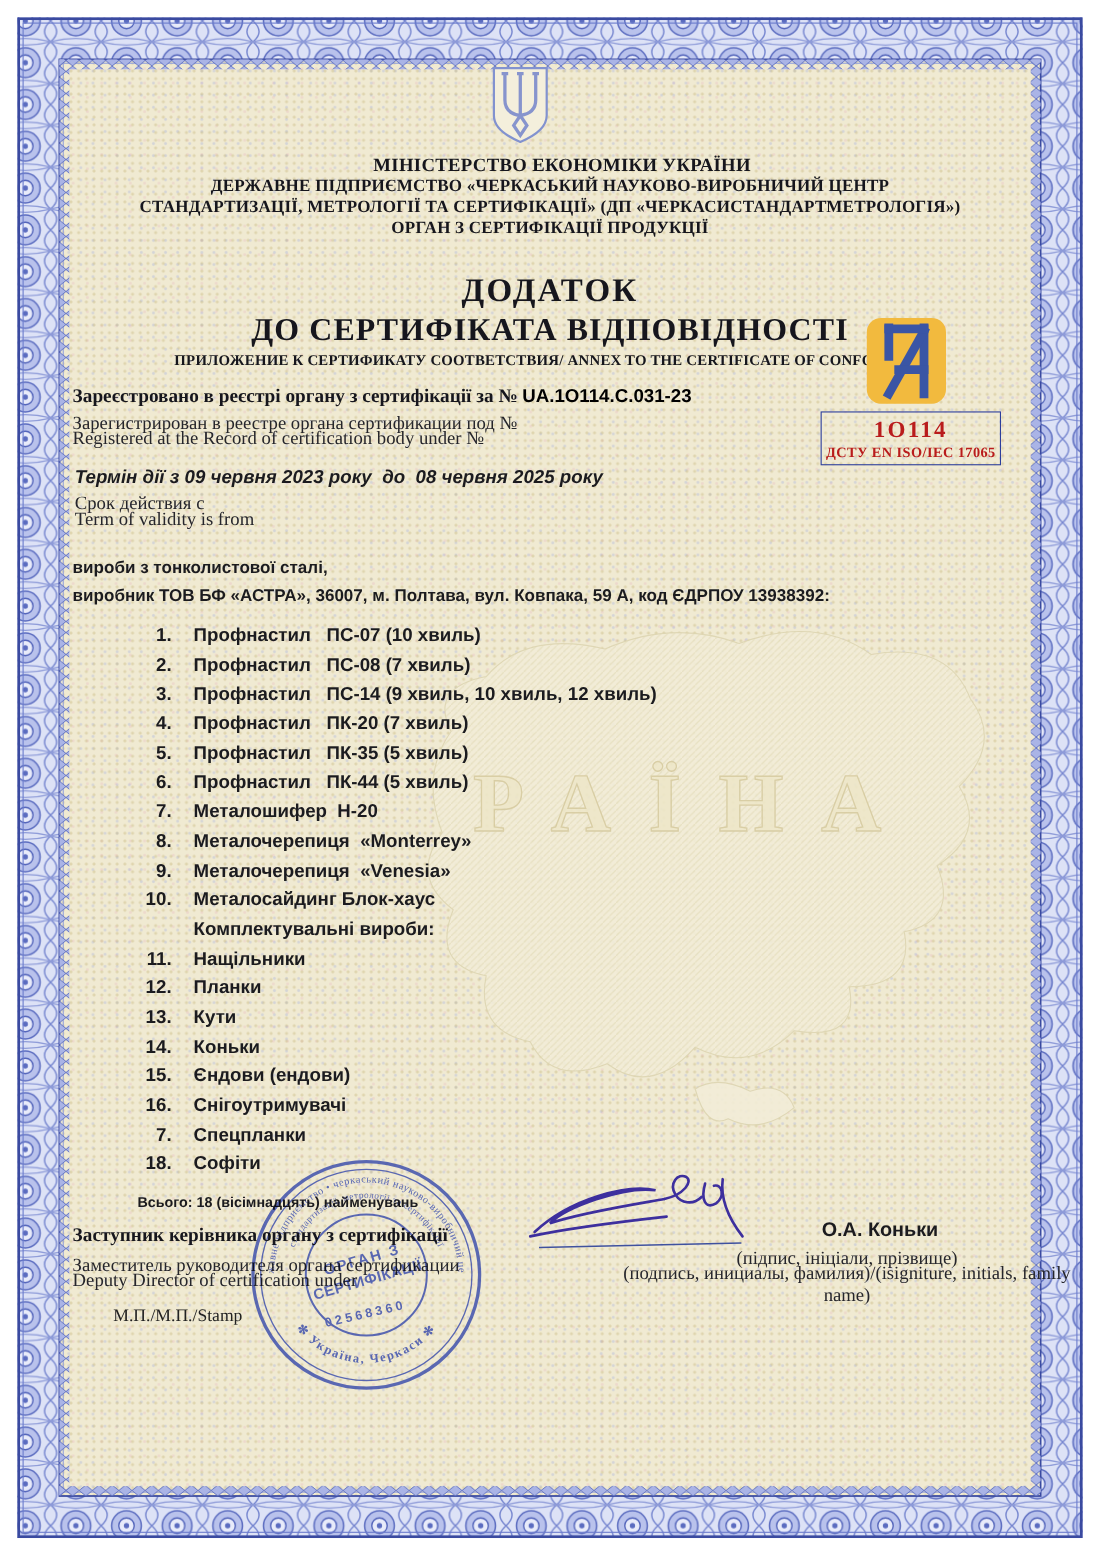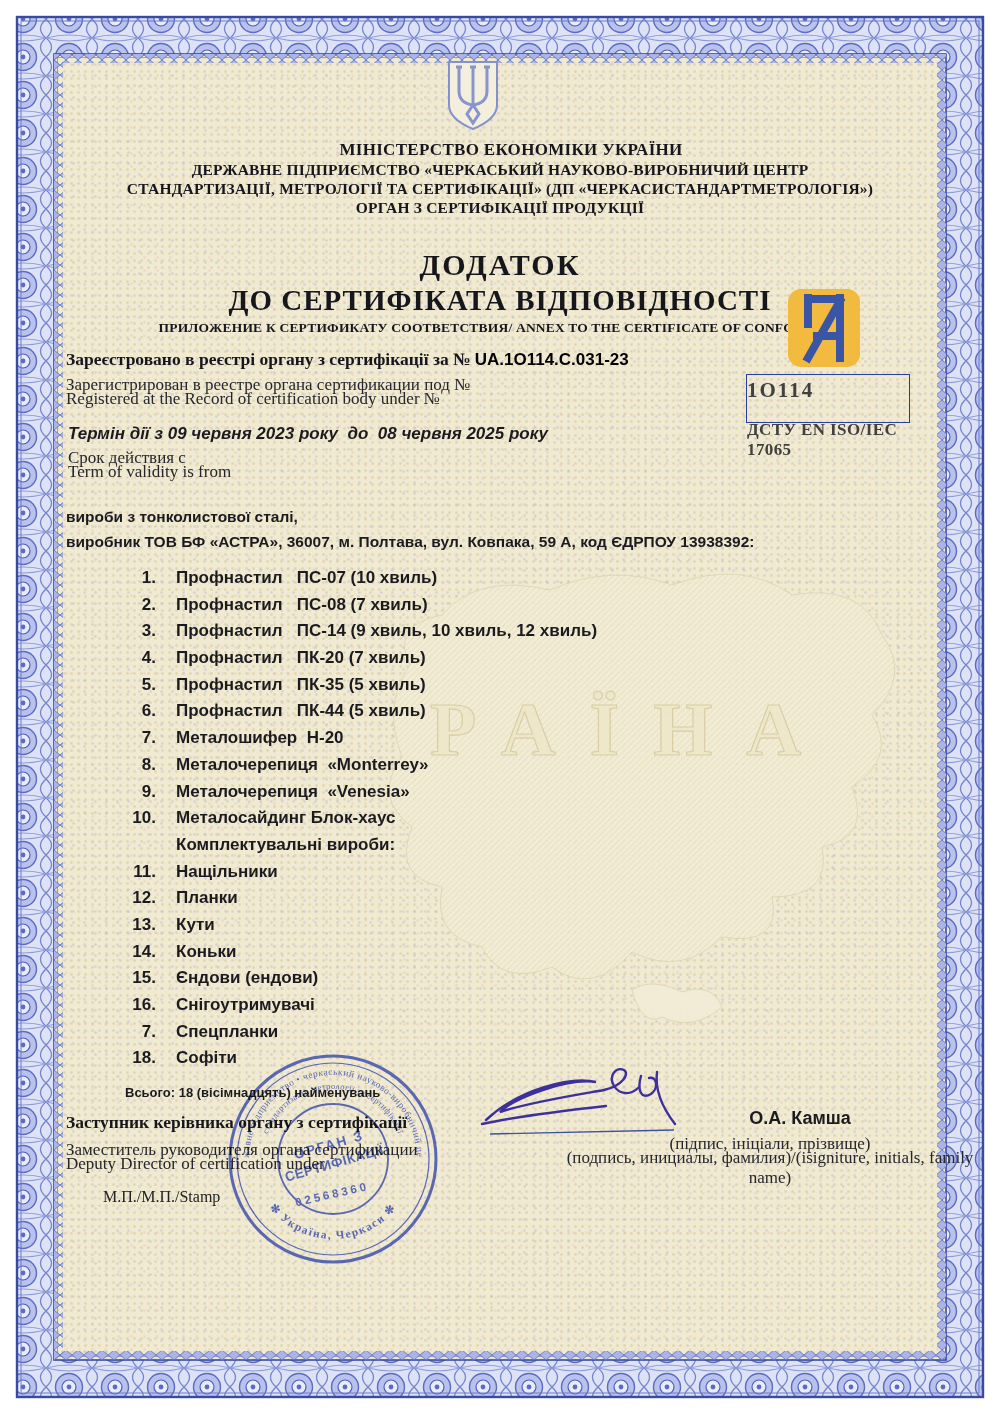--- a/index.html
+++ b/index.html
@@ -21,23 +21,23 @@
   .sansB{font-family:"Liberation Sans",sans-serif;font-weight:bold;color:#1b1b1f;}
   .small{font-size:17px;color:#26262c;}
   .hdr1{font-size:17px;letter-spacing:.3px;padding-left:11px;}
   .hdr2{font-size:15.5px;letter-spacing:.2px;}
   .title1{font-size:30px;letter-spacing:2px;}
   .title2{font-size:29px;letter-spacing:1px;}
   .title3{font-size:13.5px;letter-spacing:.2px;}
   .regline{font-size:17.5px;}
   .regnum{font-family:"Liberation Sans",sans-serif;font-weight:bold;font-size:17px;}
   .pre{white-space:pre;font-style:italic;}
-  .isoBox{border:1.6px solid #2c3e9c;color:#404040;text-align:left;padding-top:3px;}
+  .isoBox{border:1.6px solid #2c3e9c;color:#b91c1c;text-align:center;padding-top:3px;}
   .isoBox .c1{font-size:21px;font-weight:bold;letter-spacing:2px;font-family:"Liberation Serif",serif;}
-  .isoBox .c2{font-size:17px;font-weight:bold;letter-spacing:.4px;font-family:"Liberation Serif",serif;margin-top:17px;}
+  .isoBox .c2{font-size:13px;font-weight:bold;letter-spacing:.4px;font-family:"Liberation Serif",serif;}
   .list{left:110px;top:568px;}
   .row{display:flex;height:26.7px;align-items:baseline;
        font-family:"Liberation Sans",sans-serif;font-weight:bold;font-size:17px;color:#1b1b1f;}
   .row .num{width:46px;text-align:right;padding-right:20px;flex:none;}
   .row .txt{white-space:pre;}
 </style>
 </head>
 <body>
 
 <div class="page">
@@ -252,21 +252,21 @@
       <line x1="12" y1="72" x2="196" y2="68" stroke="#3f519e" stroke-width="1.4"></line>
       <g stroke="#3d2f9e" stroke-width="2.4" fill="none" stroke-linecap="round">
         <path d="M8 58 C 40 28, 92 14, 118 20 C 88 16, 36 36, 22 50 C 52 40, 104 32, 126 28"></path>
         <path d="M126 28 C 144 24, 152 12, 146 8 C 138 4, 130 14, 136 24 C 141 32, 152 34, 160 26"></path>
         <path d="M163 14 C 159 28, 163 38, 173 32 C 181 26, 179 14, 171 16"></path>
         <path d="M179 10 C 177 26, 183 44, 197 62"></path>
         <path d="M4 62 C 40 54, 92 48, 128 44"></path>
       </g>
     </svg>
 
-    <div class="abs sansB" style="left:700px;top:1108px;width:200px;text-align:center;font-size:18px;">О.А. Камша</div>
+    <div class="abs sansB" style="left:700px;top:1108px;width:200px;text-align:center;font-size:18px;">О.А. Коньки</div>
     <div class="abs small" style="left:620px;top:1134px;width:300px;text-align:center;">(підпис, ініціали, прізвище)</div>
     <div class="abs small" style="left:545px;top:1148px;width:450px;text-align:center;">(подпись, инициалы, фамилия)/(isigniture, initials, family name)</div>
 
     <svg class="abs" style="left:226px;top:1052px;mix-blend-mode:multiply;opacity:.85;" width="214" height="214" viewBox="0 0 214 214">
       <defs>
         <path id="arcTop" d="M 23 107 A 84 84 0 0 1 191 107"></path>
         <path id="arcMid" d="M 37 107 A 70 70 0 0 1 177 107"></path>
         <path id="arcBot" d="M 27 107 A 80 80 0 0 0 187 107"></path>
       </defs>
       <g fill="none" stroke="#3f51ad">

